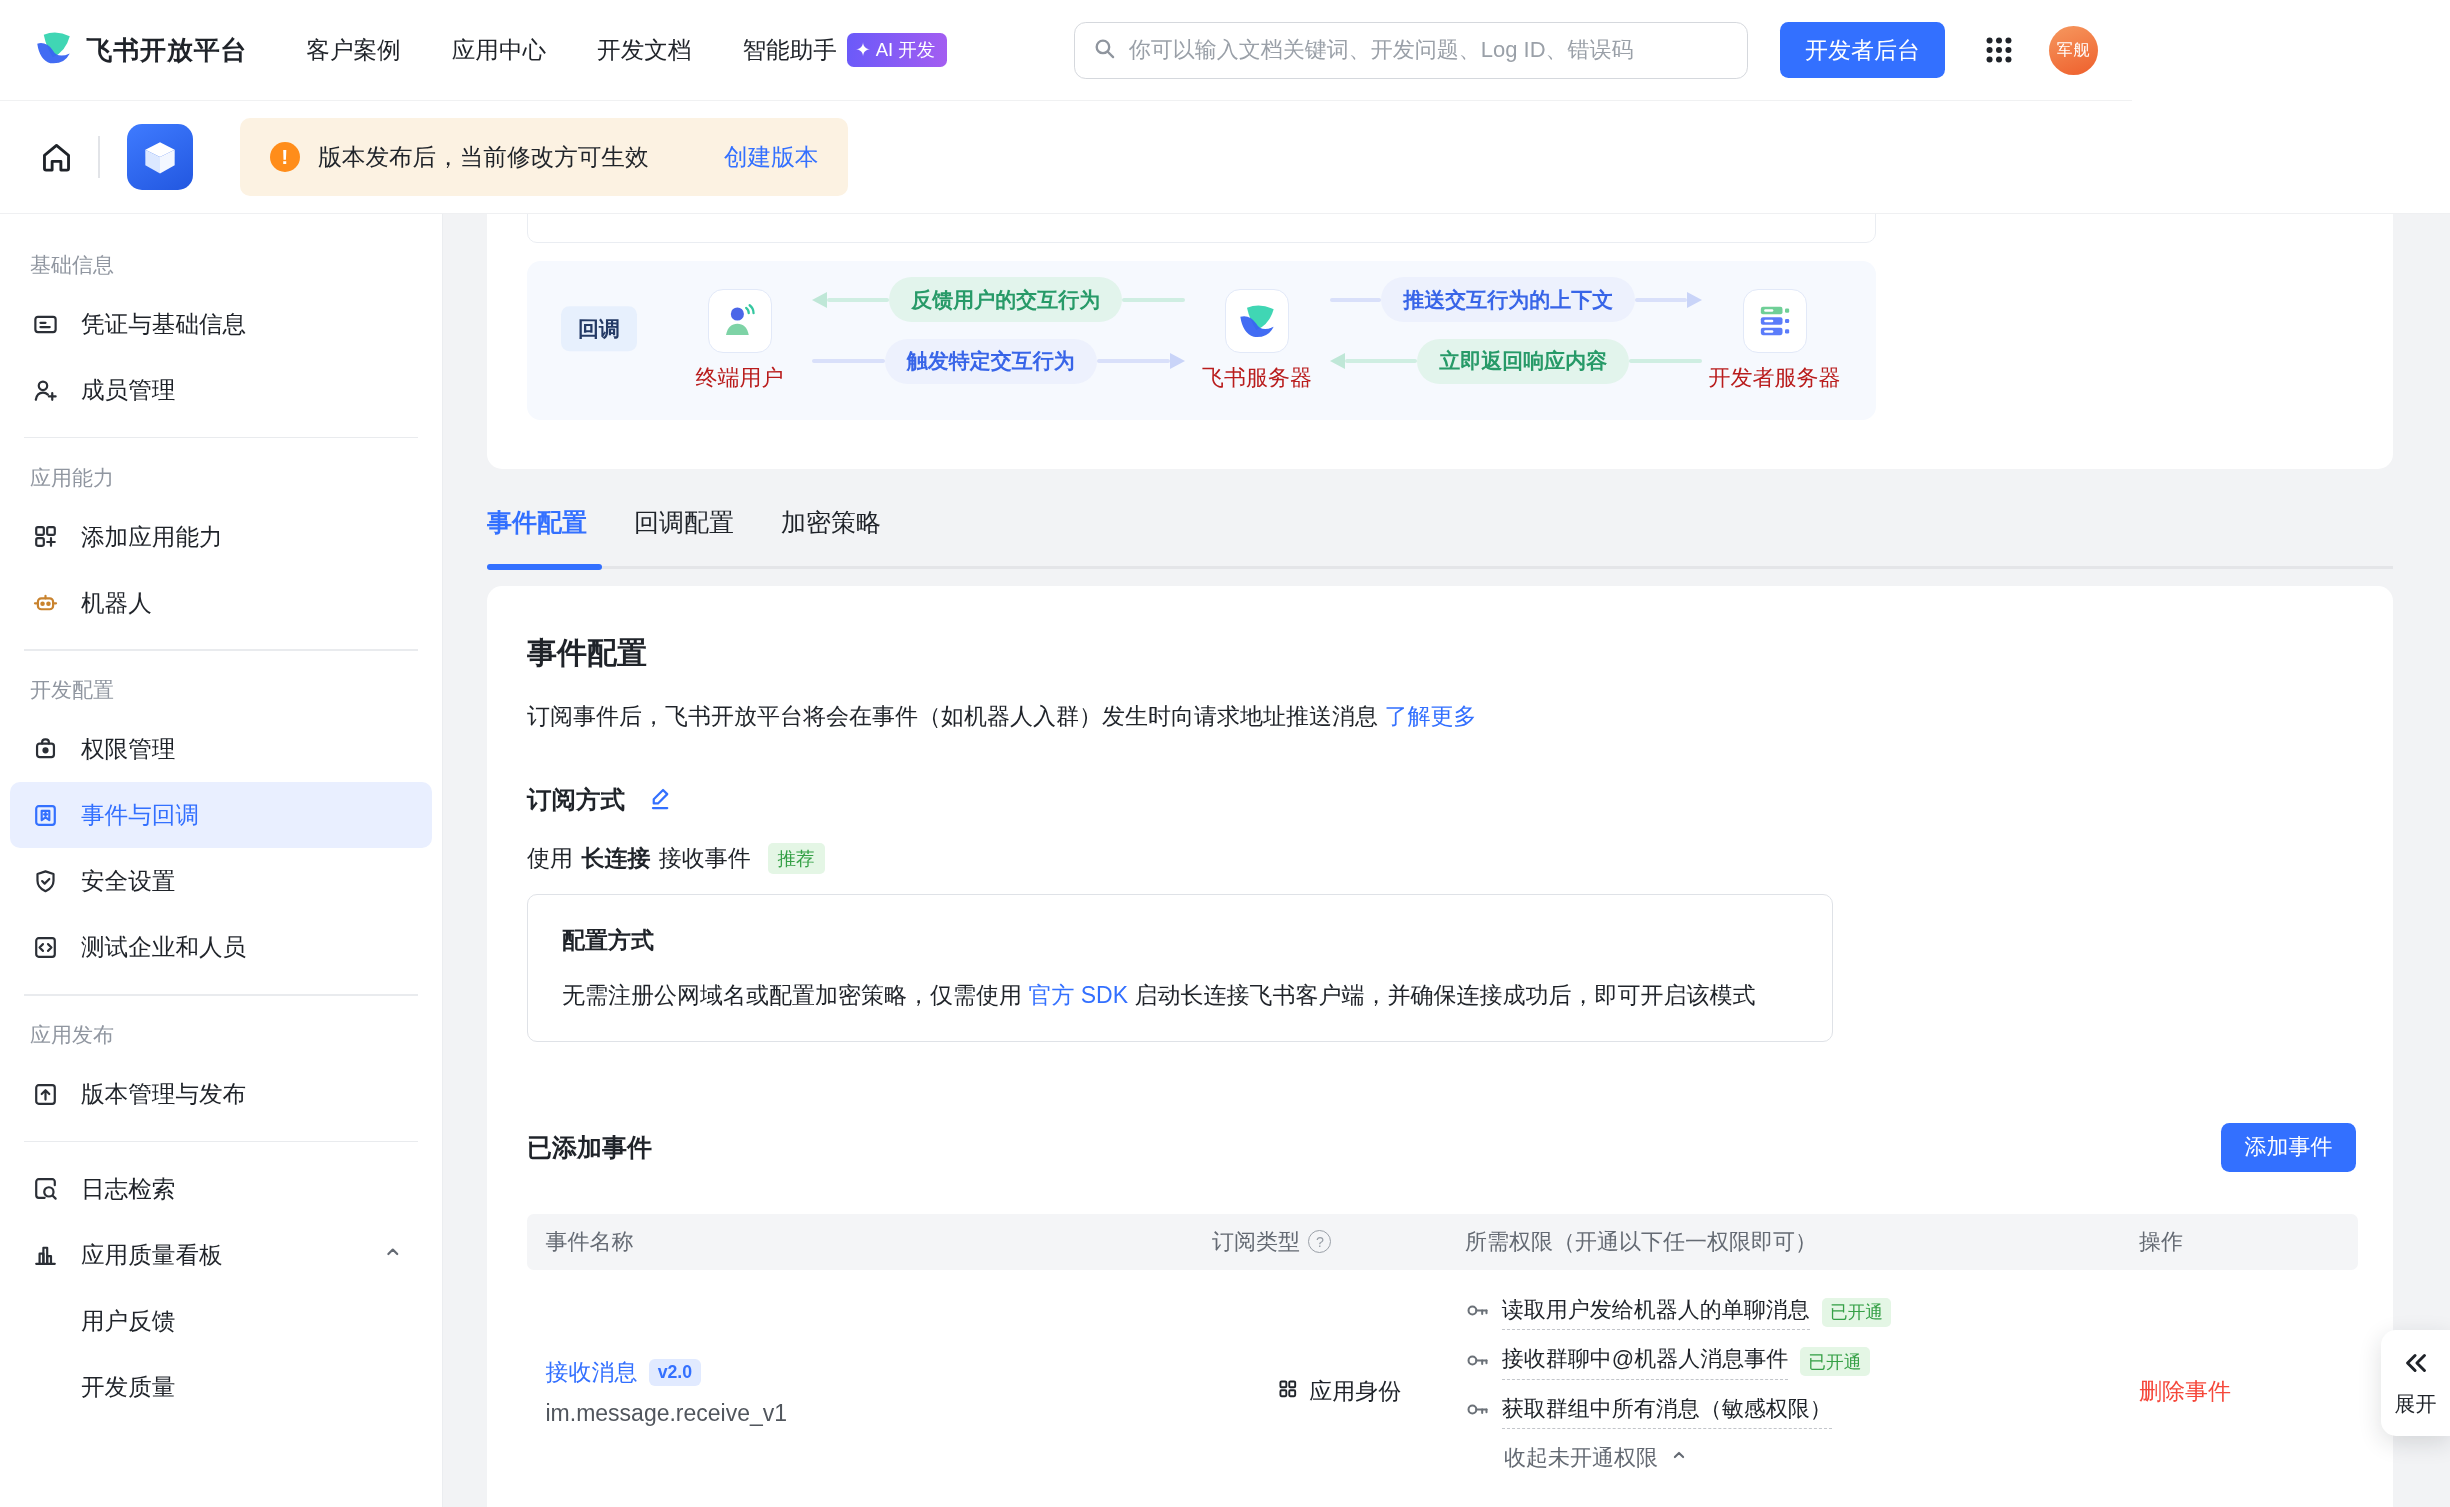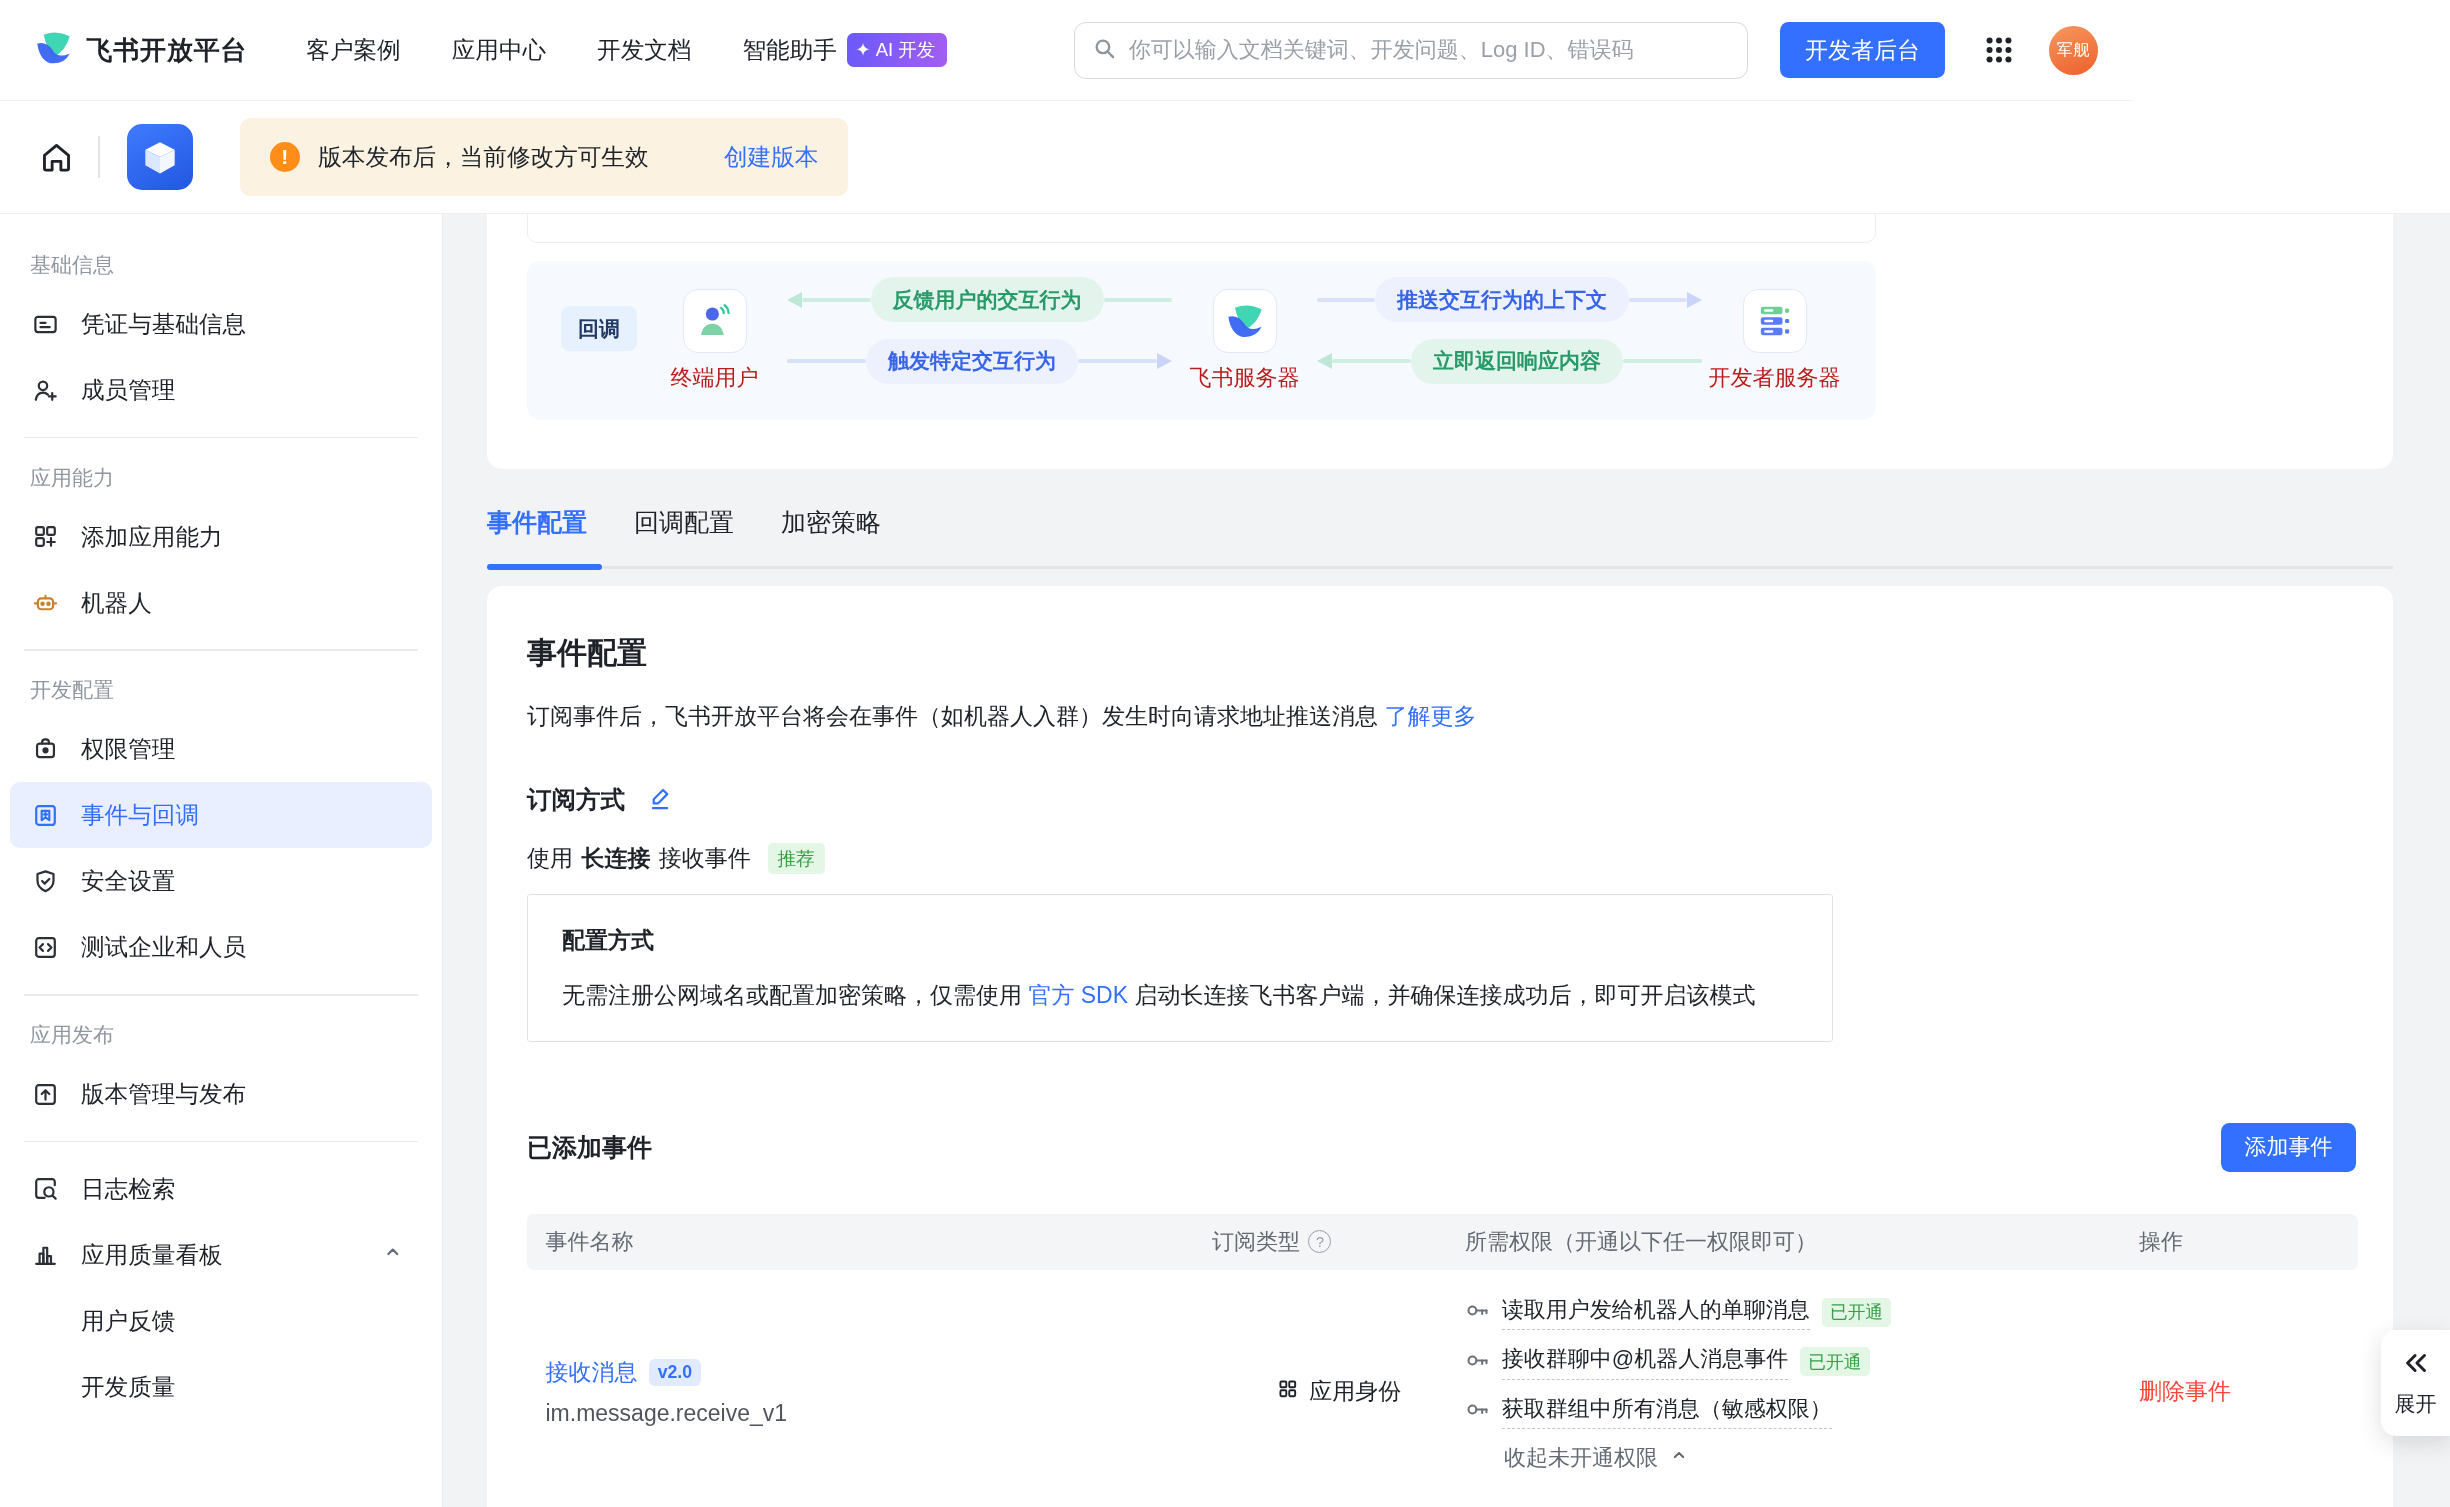--- a/index.html
+++ b/index.html
@@ -60,21 +60,21 @@
   
   .main { position:absolute; top:214px; left:443px; right:0; bottom:0; background:#f2f3f5;
     padding-left:44px; overflow:hidden; }
   .diagram-card { position:relative; width:1906px; height:255px; background:#fff;
     border-radius:0 0 15px 15px; overflow:hidden; }
   .stub-panel { position:absolute; left:40px; top:-13.5px; width:1349px; height:42px; background:#fff;
     border:1.7px solid #eaedf2; border-radius:10px; }
   .diagram-panel { position:absolute; left:40px; top:47px; width:1349px; height:159px; background:#f6f9fe;
     border-radius:13.5px; display:flex; align-items:center; padding:0 34px; }
   .cb-badge { background:#e7f0fd; color:#243a66; font-size:21px; font-weight:bold; padding:8.4px 17px;
-    border-radius:8.4px; margin-right:10px; transform:translateY(-11.8px); }
+    border-radius:8.4px; margin-right:35px; transform:translateY(-11.8px); }
   .dnode { display:flex; flex-direction:column; align-items:center; width:135px; flex:0 0 auto; }
   .dnode-box { width:64px; height:64px; background:#fff; border:1.7px solid #e2e9f8; border-radius:15px;
     display:flex; align-items:center; justify-content:center; }
   .dnode-label { margin-top:10px; font-size:22px; color:#b91c1c; white-space:nowrap; }
   .flows { flex:1; display:flex; flex-direction:column; gap:17px; transform:translateY(-10px); padding:0 5px; }
   .flow-row { display:flex; align-items:center; }
   .fline { flex:1; height:4.2px; border-radius:2.5px; }
   .fline.blue { background:#d9e0fa; } .fline.green { background:#cfeee2; }
   .fhead-r { width:0; height:0; border-top:8.4px solid transparent; border-bottom:8.4px solid transparent;
     border-left:15px solid #c9d4f8; }
@@ -96,21 +96,21 @@
   .config-card { margin-top:17px; width:1906px; height:944px; background:#fff; border-radius:15px;
     padding:47px 37px 0 40px; }
   .h2 { font-size:30px; font-weight:bold; }
   .desc { margin-top:27px; font-size:23px; }
   .link { color:#3370ff; cursor:pointer; }
   .h3-row { margin-top:51px; display:flex; align-items:center; gap:22px; }
   .h3 { font-size:24.5px; font-weight:bold; }
   .mode-line { margin-top:27px; font-size:23px; display:flex; align-items:center; gap:8.4px; }
   .mode-line b { font-weight:bold; }
   .badge-sm-green { background:#e4f6e5; color:#35a046; font-size:18.5px; padding:3.4px 10px; border-radius:5px; margin-left:8.4px; }
-  .cfg-box { margin-top:20px; border:1.7px solid #dfe2e7; border-radius:3px; padding:30px 34px; width:1306px; }
+  .cfg-box { margin-top:20px; border:1.7px solid #dfe2e7; border-radius:10px; padding:30px 34px; width:1306px; }
   .cfg-title { font-size:23px; font-weight:bold; }
   .cfg-text { margin-top:23.6px; font-size:23px; }
   .events-head { margin-top:81px; display:flex; align-items:center; justify-content:space-between; }
   .h-events { font-size:25px; font-weight:bold; }
   .add-btn { height:49px; padding:0 23.6px; background:#3370ff; color:#fff; border:none; border-radius:8.4px;
     font-size:22px; cursor:pointer; }
   .etable { margin-top:42px; width:1831px; }
   .thead { display:flex; align-items:center; height:56px; background:#f4f5f7; border-radius:6.7px;
     font-size:22px; color:#646a73; }
   .col1 { width:685px; padding-left:18.5px; } .col2 { width:253px; display:flex; align-items:center; gap:8.4px; }

